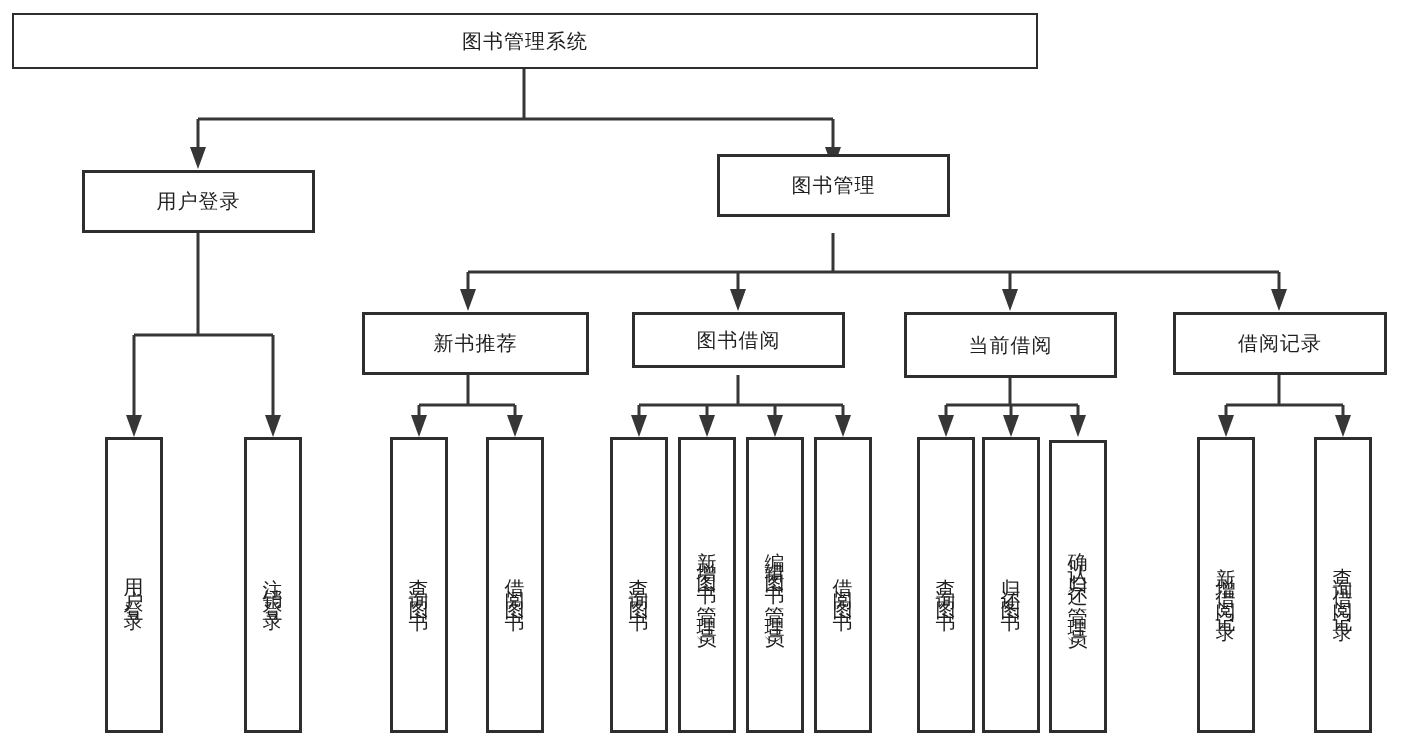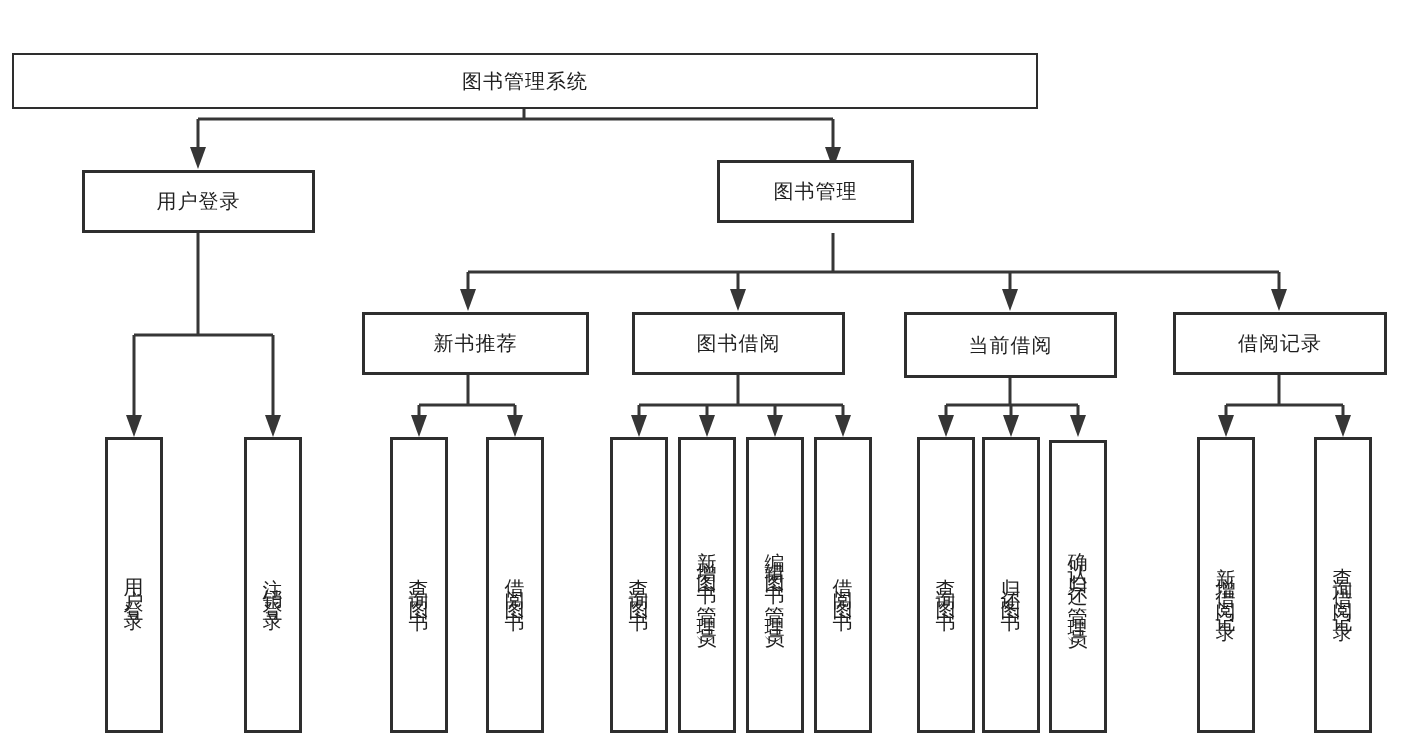--- a/index.html
+++ b/index.html
@@ -23,21 +23,21 @@
   .wires polygon { fill: #363636; stroke: none; }
   .node {
     position: absolute;
     background: #ffffff;
     border: 3px solid #2e2e2e;
     box-sizing: border-box;
     display: flex;
     align-items: center;
     justify-content: center;
   }
-  .node.root { border-width: 2.5px; margin-top: 40px; }
+  .node.root { border-width: 2.5px; }
   .hl {   
     font-size: 20px;
     letter-spacing: 1px;
     white-space: nowrap;
   }
   .vl {   
     writing-mode: vertical-rl;
     text-orientation: mixed;
     font-size: 20px;
     letter-spacing: 11px;
@@ -110,28 +110,28 @@
     </g>
   </svg>
 
   <div class="node root" style="left:12px; top:13px; width:1026px; height:56px">
     <span class="hl">图书管理系统</span>
   </div>
 
   <div class="node" style="left:82px; top:170px; width:233px; height:63px">
     <span class="hl">用户登录</span>
   </div>
-  <div class="node" style="left:717px; top:160px; width:197px; height:63px">
+  <div class="node" style="left:717px; top:154px; width:233px; height:63px">
     <span class="hl">图书管理</span>
   </div>
 
   <div class="node" style="left:362px; top:312px; width:227px; height:63px">
     <span class="hl">新书推荐</span>
   </div>
-  <div class="node" style="left:632px; top:312px; width:213px; height:63px">
+  <div class="node" style="left:632px; top:312px; width:213px; height:56px">
     <span class="hl">图书借阅</span>
   </div>
   <div class="node" style="left:904px; top:312px; width:213px; height:66px">
     <span class="hl">当前借阅</span>
   </div>
   <div class="node" style="left:1173px; top:312px; width:214px; height:63px">
     <span class="hl">借阅记录</span>
   </div>
 
   <div class="node" style="left:105px; top:437px; width:58px; height:296px">

